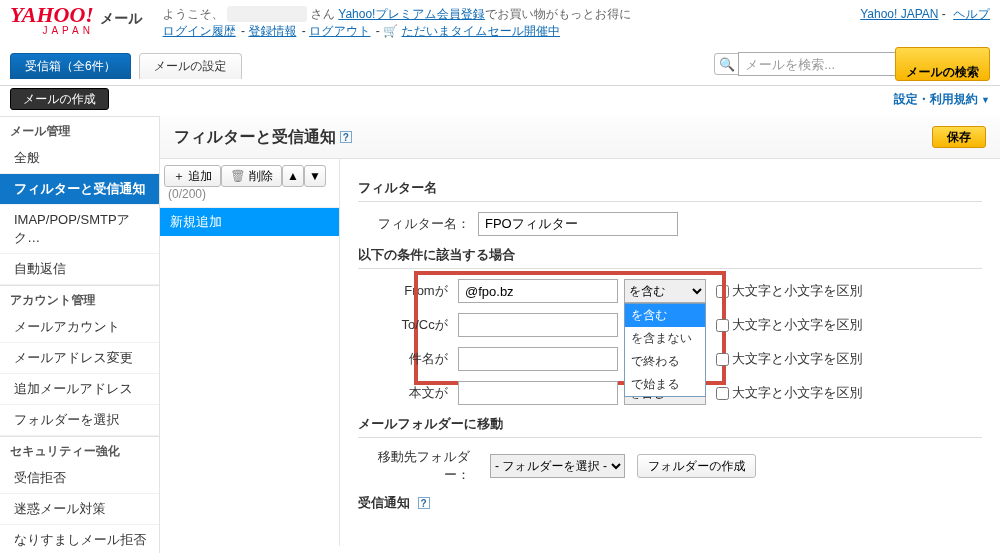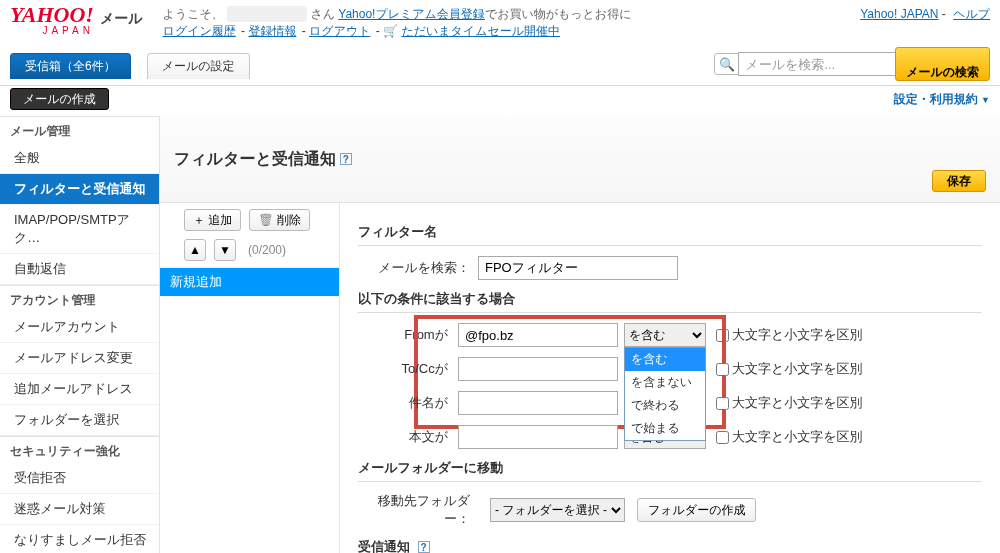--- a/index.html
+++ b/index.html
@@ -13,21 +13,21 @@
   .brand-title { color: #444; font-weight: bold; font-size: 14px; margin-left: 6px; margin-top: 4px; }
   .header-mid { margin-left: 20px; font-size: 12px; }
   .greet-line { color: #666; }
   .greet-name { color: #bbb; background: #f0f0f0; padding: 1px 4px; border-radius: 3px; }
   .header-links a { margin-right: 2px; }
   .header-right { margin-left: auto; text-align: right; font-size: 12px; }
   .header-right a { margin-left: 4px; }
 
   
   .tabrow { display: flex; align-items: center; padding: 4px 10px 0; border-bottom: 1px solid #d8d8d8; }
-  .tab { display: flex; align-items: center; height: 26px; padding: 0 14px; border: 1px solid #c9c9c9; border-bottom: none; border-radius: 4px 4px 0 0; margin-right: 16px; font-size: 12px; background: linear-gradient(#fff,#f2f2f2); cursor: pointer; }
+  .tab { display: flex; align-items: center; height: 26px; padding: 0 14px; border: 1px solid #c9c9c9; border-bottom: none; border-radius: 4px 4px 0 0; margin-right: 8px; font-size: 12px; background: linear-gradient(#fff,#f2f2f2); cursor: pointer; }
   .tab.active { background: linear-gradient(#0f76c8,#0a5da0); color: #fff; border-color: #0a5da0; }
   .tabrow-right { margin-left: auto; display: flex; align-items: center; padding-bottom: 4px; gap: 6px; }
   .search-box { display: flex; align-items: center; width: 175px; height: 22px; border: 1px solid #bbb; border-radius: 3px; padding: 0 4px; background: #fff; color: #888; }
   .search-box input { border: none; outline: none; flex: 1; font-size: 12px; color: #333; }
   .search-box input::placeholder { color: #999; }
   .search-icon { color: #999; margin-right: 3px; }
   .caret { margin-left: 4px; color: #777; font-size: 9px; }
   .search-btn { height: 22px; padding: 16px 10px; font-size: 12px; font-weight: bold; background: linear-gradient(#ffd94a,#f8b500); border: 1px solid #d69400; border-radius: 3px; cursor: pointer; }
 
   
@@ -41,26 +41,26 @@
   .side-head { font-weight: bold; font-size: 12px; padding: 6px 10px 3px; border-top: 1px solid #e2e2e2; color: #555; }
   .side-item { padding: 6px 10px 6px 14px; font-size: 13px; border-bottom: 1px solid #f1f1f1; cursor: pointer; }
   .side-item.active { background: #0f76c8; color: #fff; font-weight: bold; }
 
   .content { flex: 1; }
 
   
   .page-head { display: flex; align-items: center; padding: 10px 14px; border-bottom: 1px solid #e2e2e2; background: linear-gradient(#fdfdfd,#f6f6f6); }
   .page-title { font-size: 16px; font-weight: bold; }
   .help-q { display: inline-block; width: 12px; height: 12px; line-height: 12px; text-align: center; border: 1px solid #7aa7cc; color: #2a6aa3; font-size: 10px; font-weight: bold; margin-left: 4px; }
-  .save-btn { margin-left: auto; height: 22px; padding: 0 14px; font-size: 12px; font-weight: bold; background: linear-gradient(#ffd94a,#f8b500); border: 1px solid #d69400; border-radius: 3px; cursor: pointer; margin-top: 44px; }
+  .save-btn { margin-left: auto; height: 22px; padding: 0 14px; font-size: 12px; font-weight: bold; background: linear-gradient(#ffd94a,#f8b500); border: 1px solid #d69400; border-radius: 3px; cursor: pointer; }
 
   
   .inner { display: flex; }
   .filter-listcol { width: 180px; border-right: 1px solid #e6e6e6; }
-  .tool-row { display: flex; align-items: center; gap: 8px; padding: 6px 24px; border-bottom: 1px solid #eee; flex-wrap: wrap; }
+  .tool-row { display: flex; align-items: center; gap: 0; padding: 6px 4px; border-bottom: 1px solid #eee; flex-wrap: wrap; }
   .tool-btn { height: 22px; padding: 0 8px; font-size: 12px; border: 1px solid #bbb; background: linear-gradient(#fff,#efefef); border-radius: 3px; cursor: pointer; }
   .tool-sq { width: 22px; padding: 0; }
   .tool-count { color: #888; font-size: 12px; margin-left: 4px; }
   .filter-entry { background: #009aff; color: #fff; padding: 5px 10px; font-size: 13px; }
 
   .form-area { flex: 1; padding: 20px 18px; }
   .section-title { font-weight: bold; font-size: 13px; border-bottom: 1px solid #dcdcdc; padding-bottom: 4px; margin-bottom: 10px; }
   .form-row { display: flex; align-items: center; margin-bottom: 10px; font-size: 13px; }
   .form-label { width: 120px; text-align: right; padding-right: 8px; color: #333; }
   input[type=text] { height: 24px; border: 1px solid #aaa; padding: 0 6px; font-size: 13px; }
@@ -174,21 +174,21 @@
           <button class="tool-btn tool-sq">▼</button>
           <span class="tool-count">(0/200)</span>
         </div>
         <div class="filter-entry">新規追加</div>
       </div>
 
       <div class="form-area">
 
         <div class="section-title">フィルター名</div>
         <div class="form-row">
-          <div class="form-label">メールを検索：</div>
+          <div class="form-label">フィルター名：</div>
           <input type="text" class="name-input" value="FPOフィルター" style="">
         </div>
 
         <div class="section-title">以下の条件に該当する場合</div>
 
         <div class="cond-row" style="position:relative;">
           <div class="cond-label">Fromが</div>
           <input type="text" class="cond-input" value="@fpo.bz" style="">
           <div style="position:relative; margin-left:6px;">
             <select class="match-select" style="margin-left:0">

